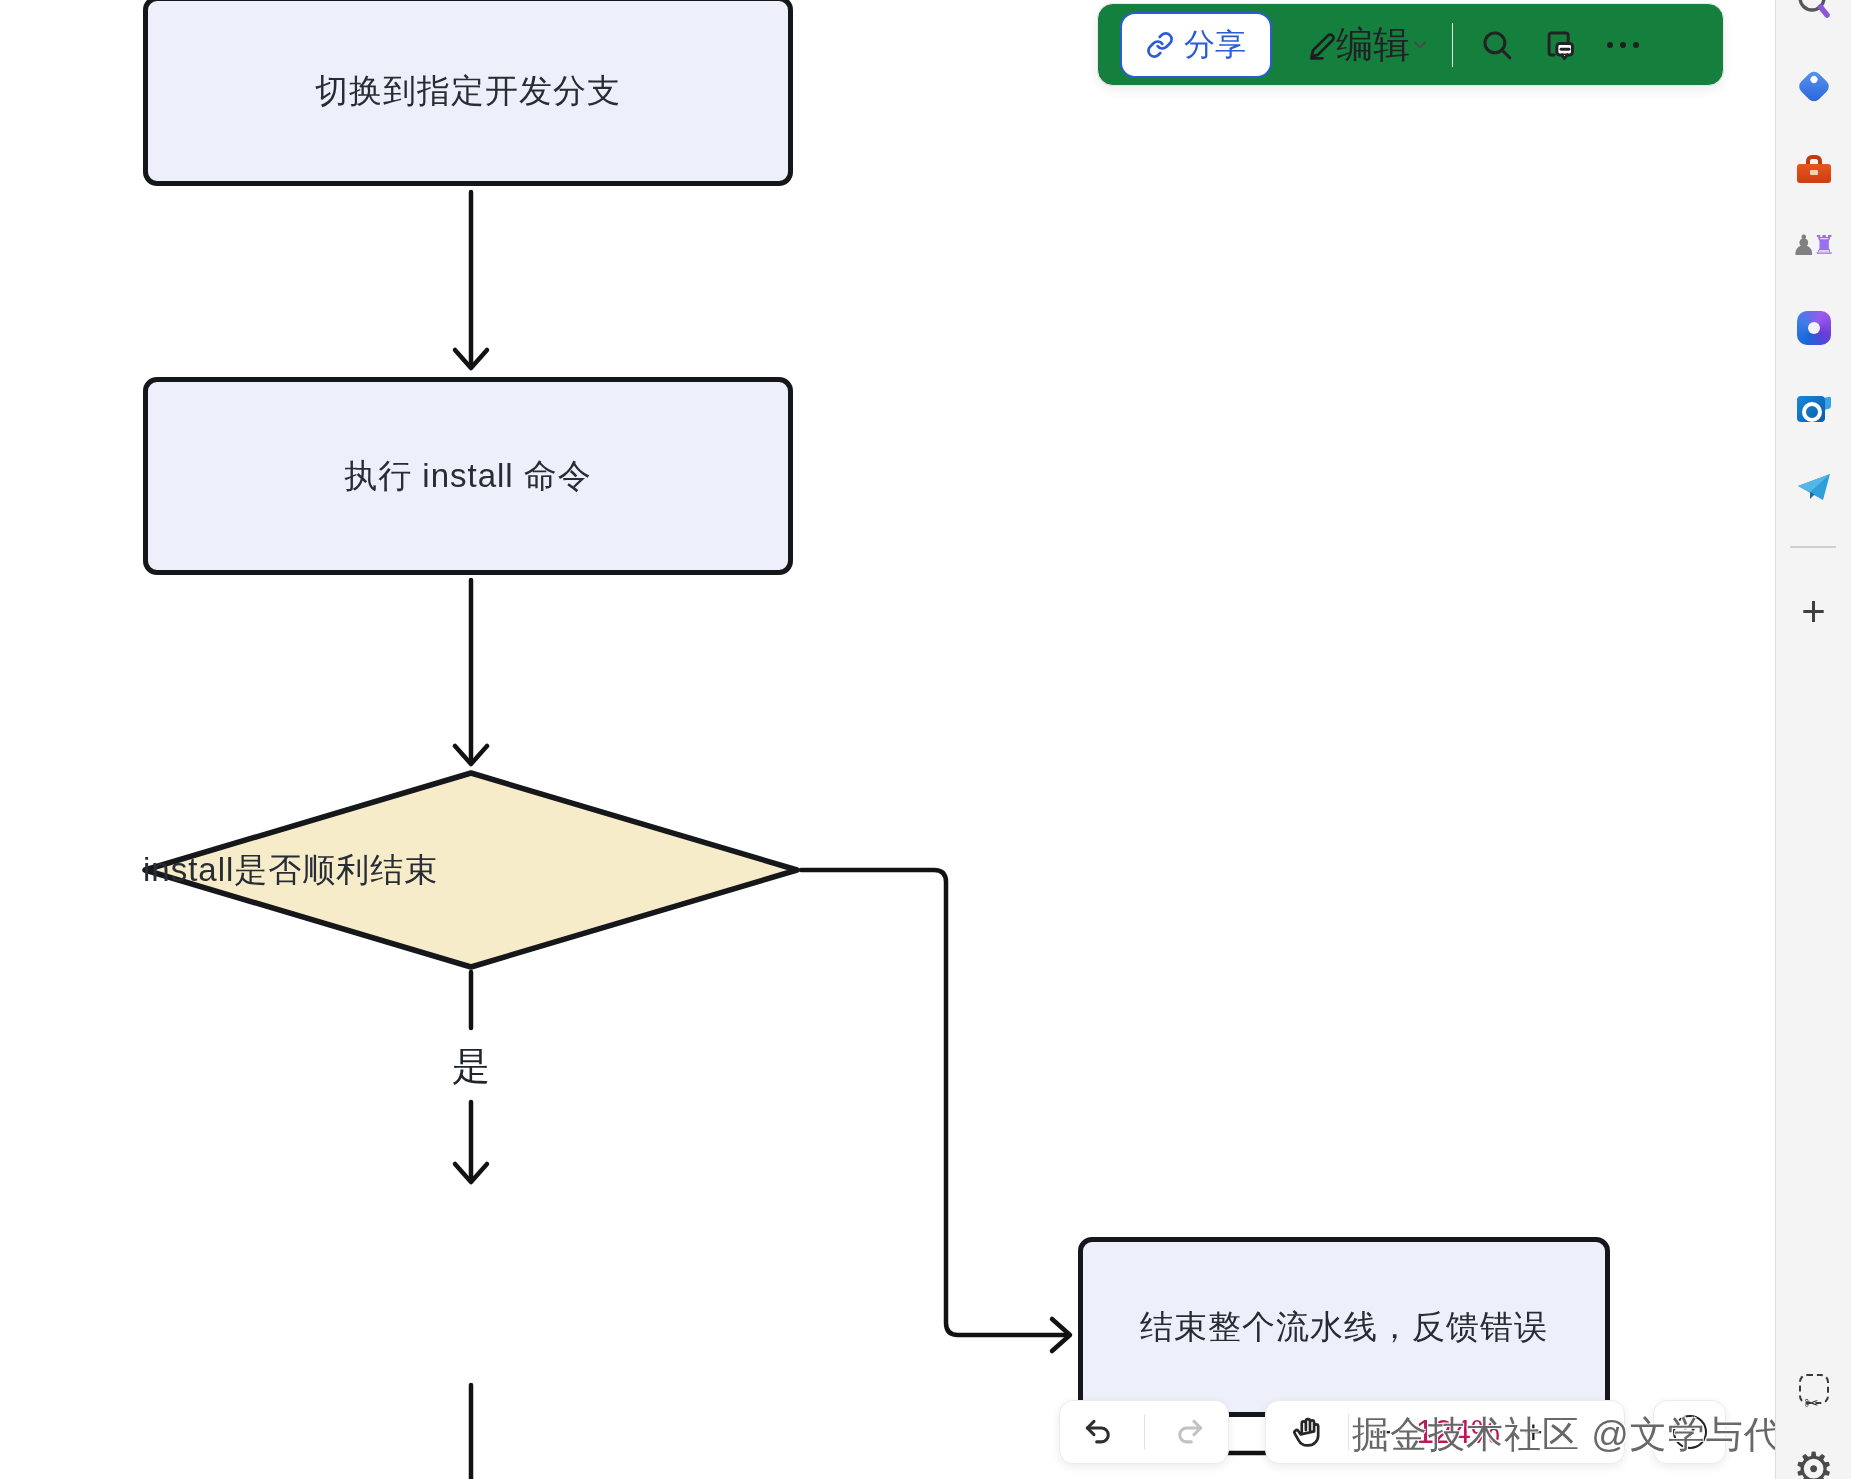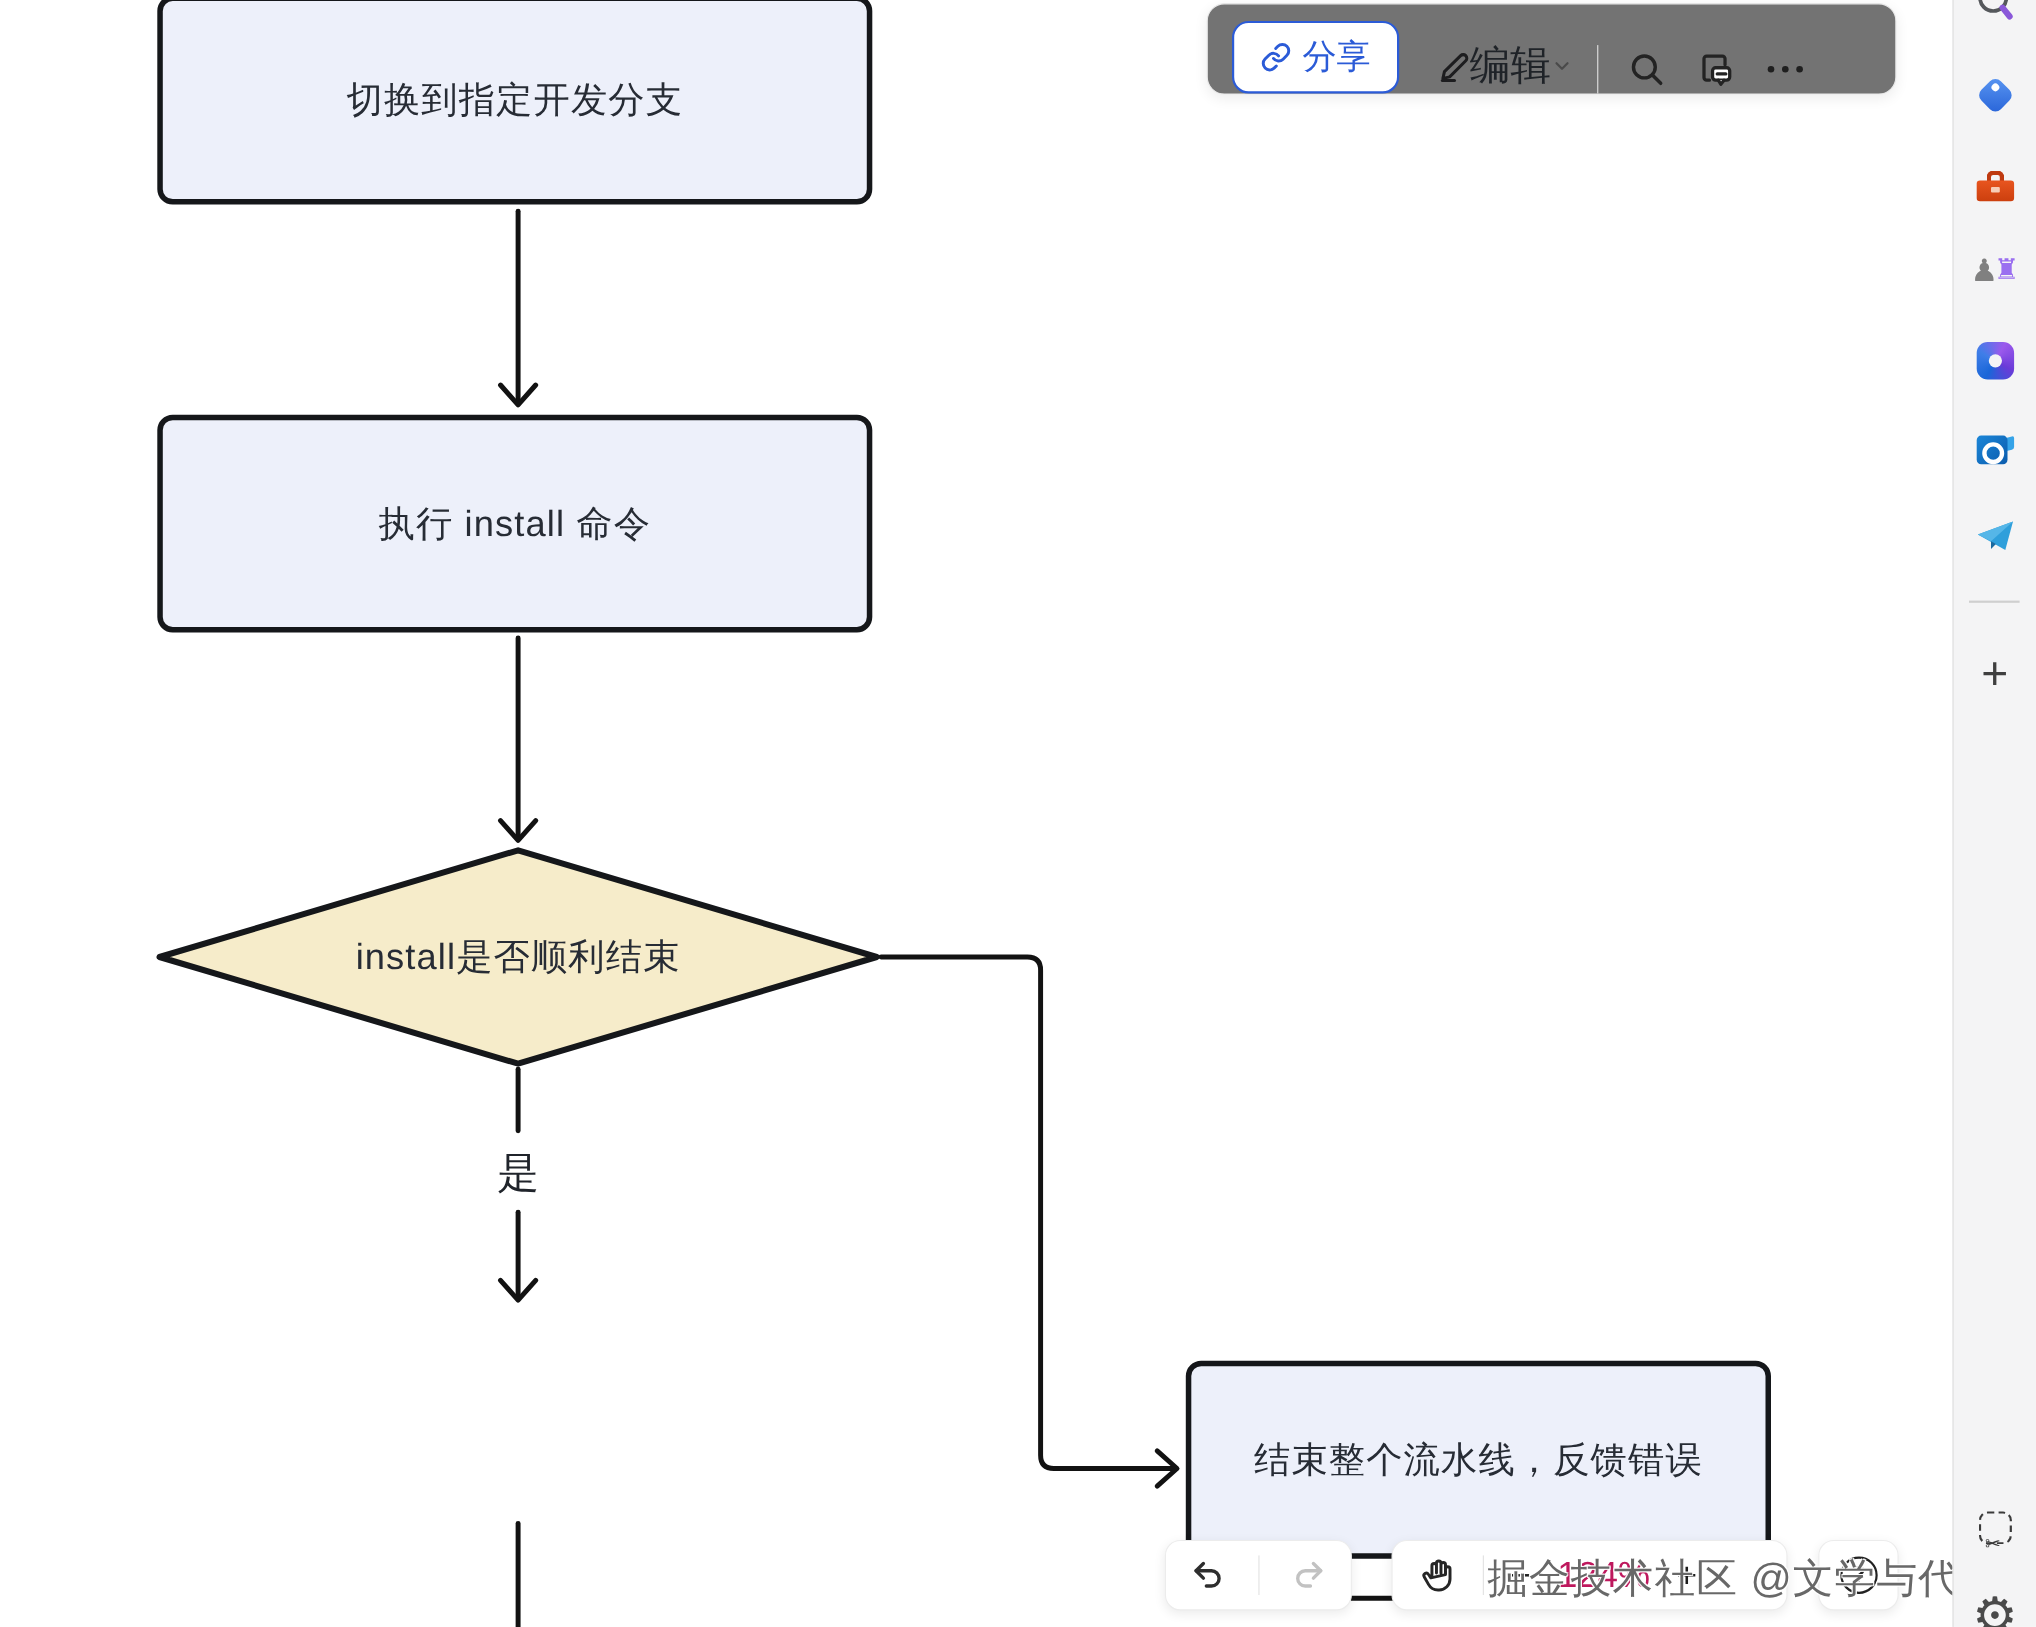--- a/index.html
+++ b/index.html
@@ -22,36 +22,36 @@
     color:#272C35;font-size:33px;letter-spacing:1px;
     box-sizing:border-box;
     z-index:2;
   }
   #node-step1{left:143px;top:-4px;width:650px;height:190px;}
   #node-step2{left:143px;top:377px;width:650px;height:198px;}
   #node-step3{left:143px;top:1187px;width:650px;height:195px;}
   #node-end-error{left:1078px;top:1237px;width:532px;height:180px;z-index:3;}
   #decision-label{
     position:absolute;left:143px;top:772px;width:656px;height:196px;
-    display:flex;align-items:center;justify-content:center;
+    display:flex;align-items:center;
     color:#272C35;font-size:33px;letter-spacing:1px;z-index:4;
   }
   #yes-label{
     position:absolute;left:411px;top:1036px;width:120px;height:60px;
     display:flex;align-items:center;justify-content:center;
     color:#20242B;font-size:38px;z-index:4;
   }
   #connectors{position:absolute;left:0;top:0;z-index:3;pointer-events:none;}
 
   
   #top-toolbar{
     left:1097px;top:3px;width:627px;height:83px;
-    background:#737373;border:1px solid #e9e9e9;border-radius:16px;
+    background:#15803d;border:1px solid #e9e9e9;border-radius:16px;
     box-shadow:0 4px 12px rgba(0,0,0,.07);
-    display:flex;align-items:flex-end;
+    display:flex;align-items:center;
     padding:0 22px;box-sizing:border-box;
     z-index:10;
   }
   #share-btn{
     display:flex;align-items:center;gap:10px;
     height:62px;padding:0 24px;
     border:2.5px solid #2B5BD7;border-radius:15px;
     color:#2B5BD7;font-size:31px;
     background:#fff;cursor:pointer;flex:0 0 auto;
   }

